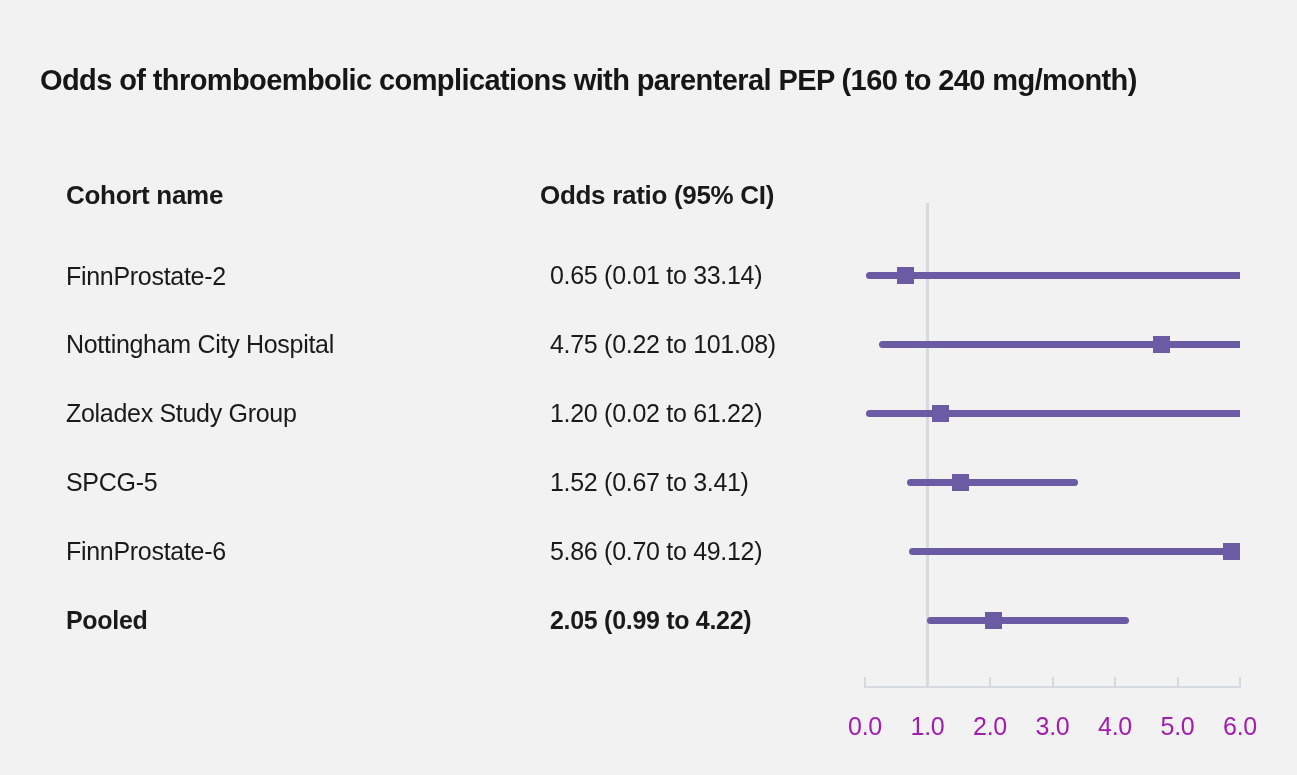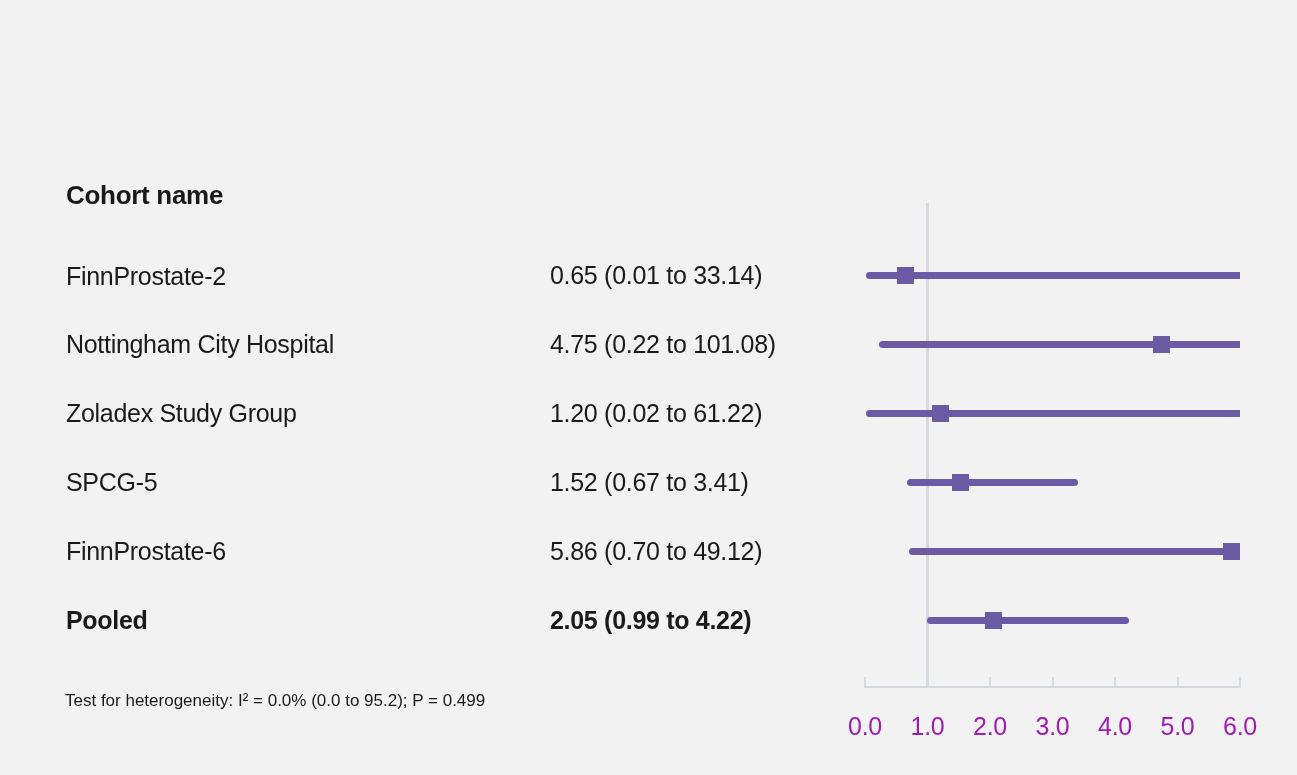--- a/index.html
+++ b/index.html
@@ -43,21 +43,23 @@
     position:absolute;top:712px;width:60px;text-align:center;
     font-size:25px;color:#a21caf;letter-spacing:-0.3px;
   }
   .ci-line{position:absolute;height:7px;}
   .or-marker{position:absolute;width:17px;height:17px;}
 </style>
 </head>
 <body>
 
 <div class="canvas">
+  <div class="title">Odds of thromboembolic complications with parenteral PEP (160 to 240 mg/month)</div>
   <div class="col-header cohort">Cohort name</div>
+  <div class="col-header odds">Odds ratio (95% CI)</div>
   <div id="rows">
       <div class="row-label" style="top: 260px;">FinnProstate-2</div>
       <div class="row-value" style="top: 259px;">0.65 (0.01 to 33.14)</div>
       <div class="row-label" style="top: 328px;">Nottingham City Hospital</div>
       <div class="row-value" style="top: 328px;">4.75 (0.22 to 101.08)</div>
       <div class="row-label" style="top: 397px;">Zoladex Study Group</div>
       <div class="row-value" style="top: 397px;">1.20 (0.02 to 61.22)</div>
       <div class="row-label" style="top: 466px;">SPCG-5</div>
       <div class="row-value" style="top: 466px;">1.52 (0.67 to 3.41)</div>
       <div class="row-label" style="top: 535px;">FinnProstate-6</div>
@@ -87,14 +89,13 @@
       <div class="or-marker" style="left: 1153.38px; top: 335.5px; background: rgb(106, 91, 164);"></div>
       <div class="ci-line" style="left: 866.25px; top: 410px; width: 373.75px; background: rgb(106, 91, 164); border-radius: 3.5px 0px 0px 3.5px;"></div>
       <div class="or-marker" style="left: 931.5px; top: 404.5px; background: rgb(106, 91, 164);"></div>
       <div class="ci-line" style="left: 906.875px; top: 479px; width: 171.25px; background: rgb(106, 91, 164); border-radius: 3.5px;"></div>
       <div class="or-marker" style="left: 951.5px; top: 473.5px; background: rgb(106, 91, 164);"></div>
       <div class="ci-line" style="left: 908.75px; top: 548px; width: 331.25px; background: rgb(106, 91, 164); border-radius: 3.5px 0px 0px 3.5px;"></div>
       <div class="or-marker" style="left: 1222.75px; top: 542.5px; background: rgb(106, 91, 164);"></div>
       <div class="ci-line" style="left: 926.875px; top: 617px; width: 201.875px; background: rgb(106, 91, 164); border-radius: 3.5px;"></div>
       <div class="or-marker" style="left: 984.625px; top: 611.5px; background: rgb(106, 91, 164);"></div>
     </div>
-  <div class="footnote">Test for heterogeneity: I² = 0.0% (0.0 to 95.2); P = 0.499</div>
 </div>
 
 </body></html>

